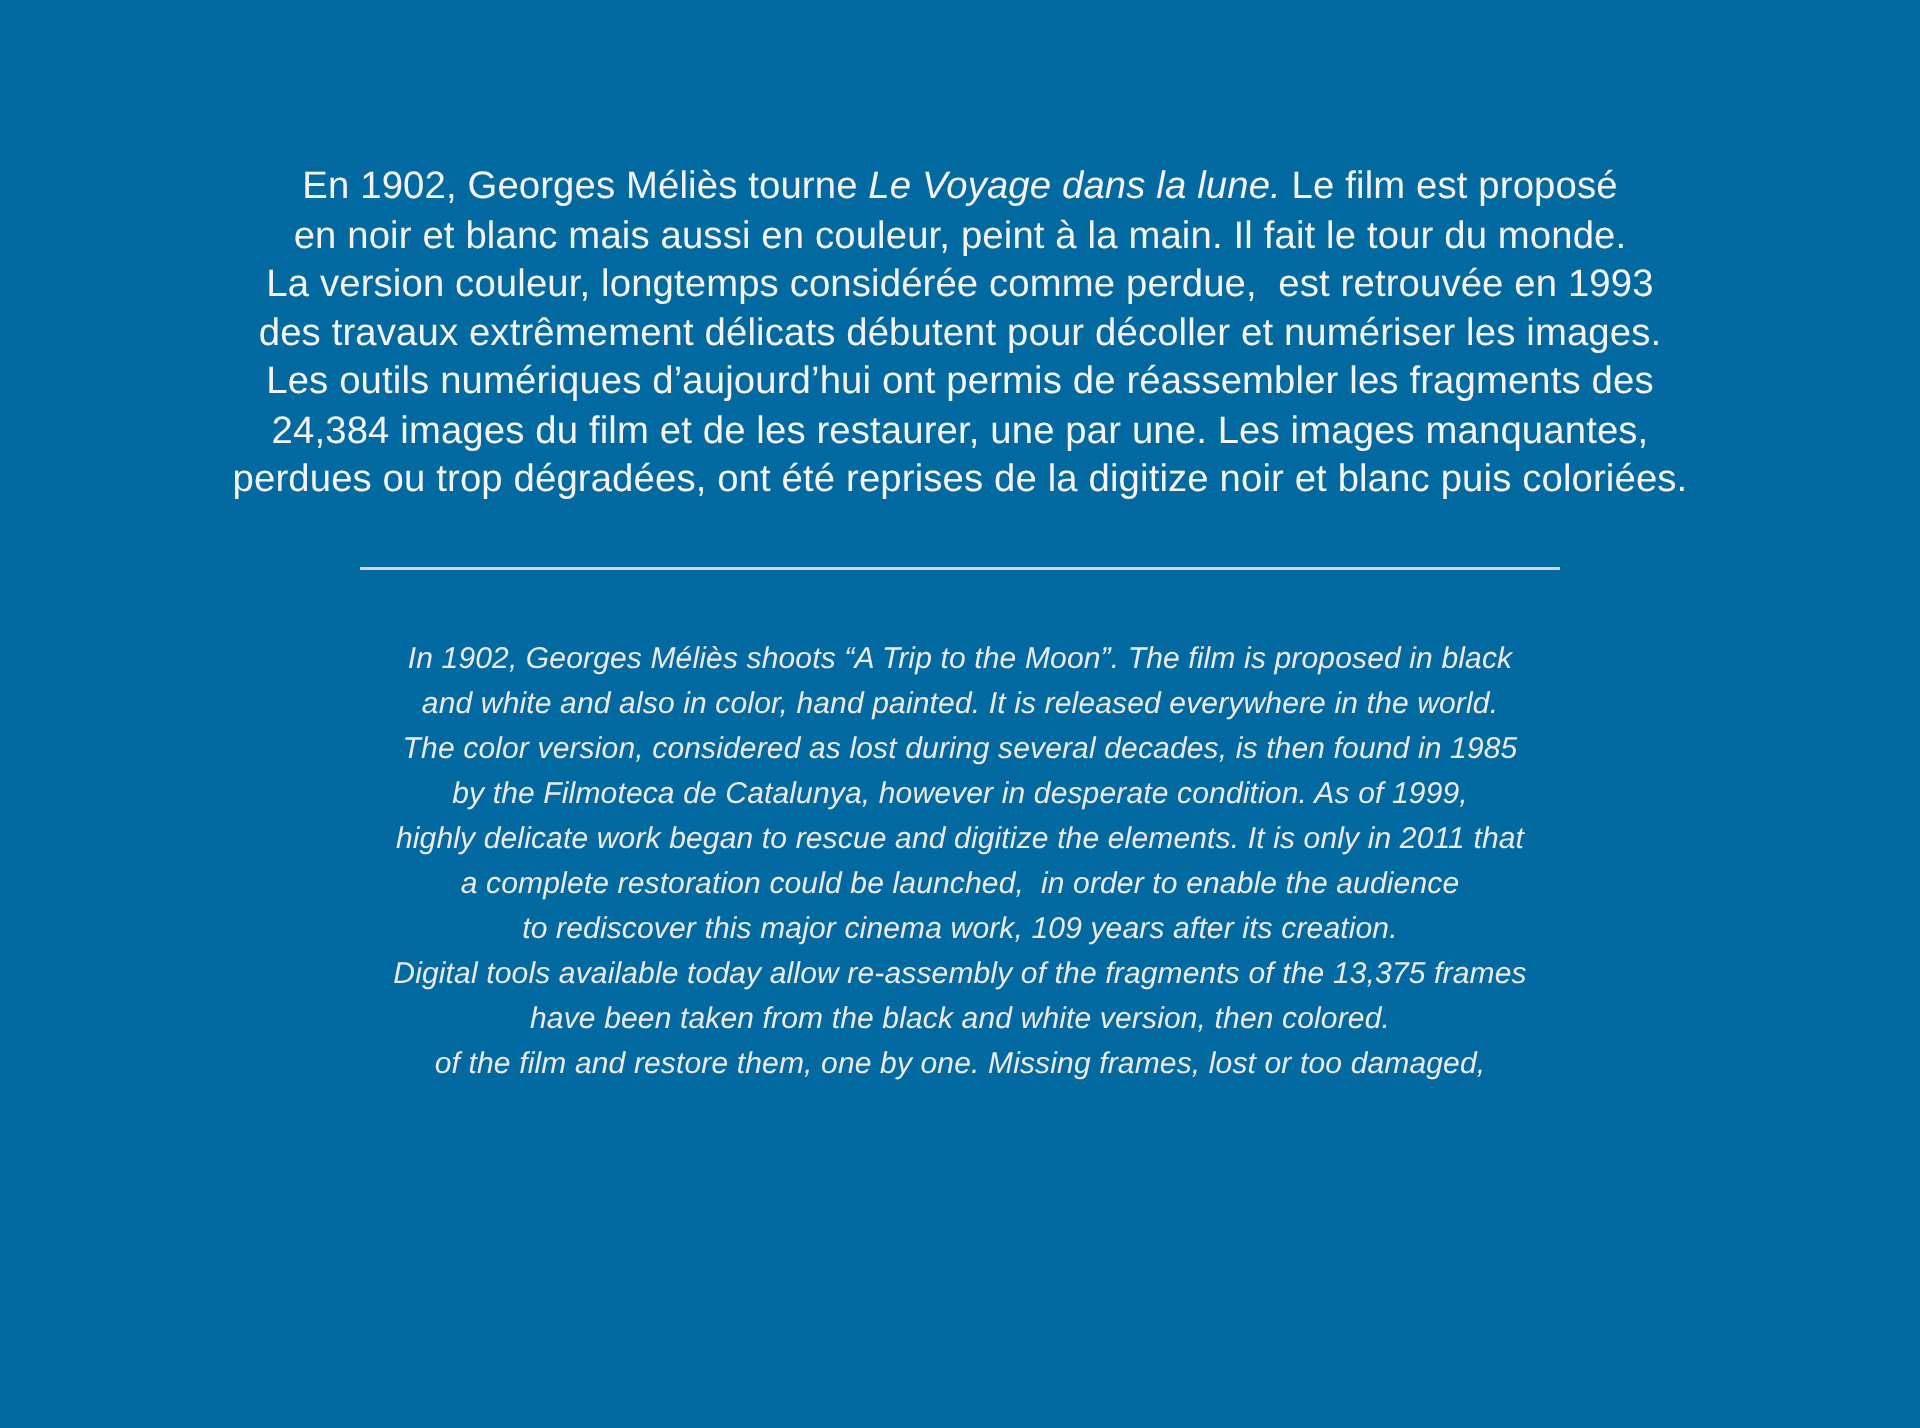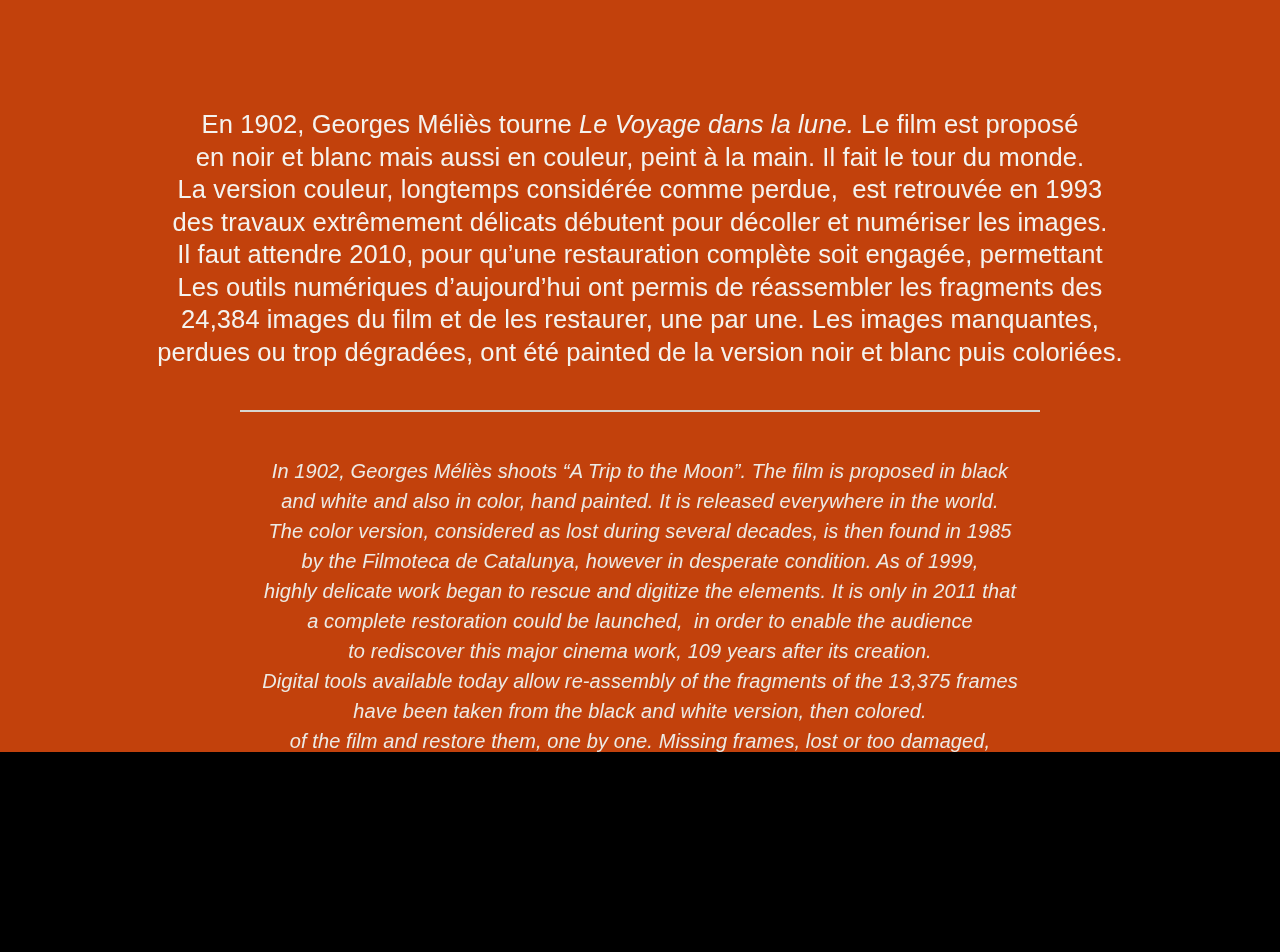--- a/index.html
+++ b/index.html
@@ -10,22 +10,22 @@
   body {
     width: 1280px;
     height: 952px;
     overflow: hidden;
     font-family: "Liberation Sans", sans-serif;
     color: #f2f0ec;
   }
   .screen {
     position: relative;
     width: 1280px;
-    height: 752px;
-    background: #c2410c;
+    height: 952px;
+    background: #0369a1;
   }
   .card {
     position: absolute;
     left: 0;
     top: 0;
     width: 1280px;
     height: 952px;
     display: flex;
     flex-direction: column;
     align-items: center;
@@ -76,24 +76,23 @@
 <body>
 
 <div class="screen">
   <div class="card">
 
     <div class="block fr">
       <span class="line"><span>En 1902, Georges Méliès tourne </span><span class="title">Le Voyage dans la lune.</span><span> Le film est proposé</span></span>
       <span class="line">en noir et blanc mais aussi en couleur, peint à la main. Il fait le tour du monde.</span>
       <span class="line">La version couleur, longtemps considérée comme perdue,  est retrouvée en 1993</span>
       <span class="line">des travaux extrêmement délicats débutent pour décoller et numériser les images.</span>
-      <span class="line">Il faut attendre 2010, pour qu’une restauration complète soit engagée, permettant</span>
       <span class="line">Les outils numériques d’aujourd’hui ont permis de réassembler les fragments des</span>
       <span class="line">24,384 images du film et de les restaurer, une par une. Les images manquantes,</span>
-      <span class="line">perdues ou trop dégradées, ont été painted de la version noir et blanc puis coloriées.</span>
+      <span class="line">perdues ou trop dégradées, ont été reprises de la digitize noir et blanc puis coloriées.</span>
     </div>
 
     <div class="divider-wrap">
       <div class="divider"></div>
     </div>
 
     <div class="block en">
       <span class="line">In 1902, Georges Méliès shoots “A Trip to the Moon”. The film is proposed in black</span>
       <span class="line">and white and also in color, hand painted. It is released everywhere in the world.</span>
       <span class="line">The color version, considered as lost during several decades, is then found in 1985</span>

